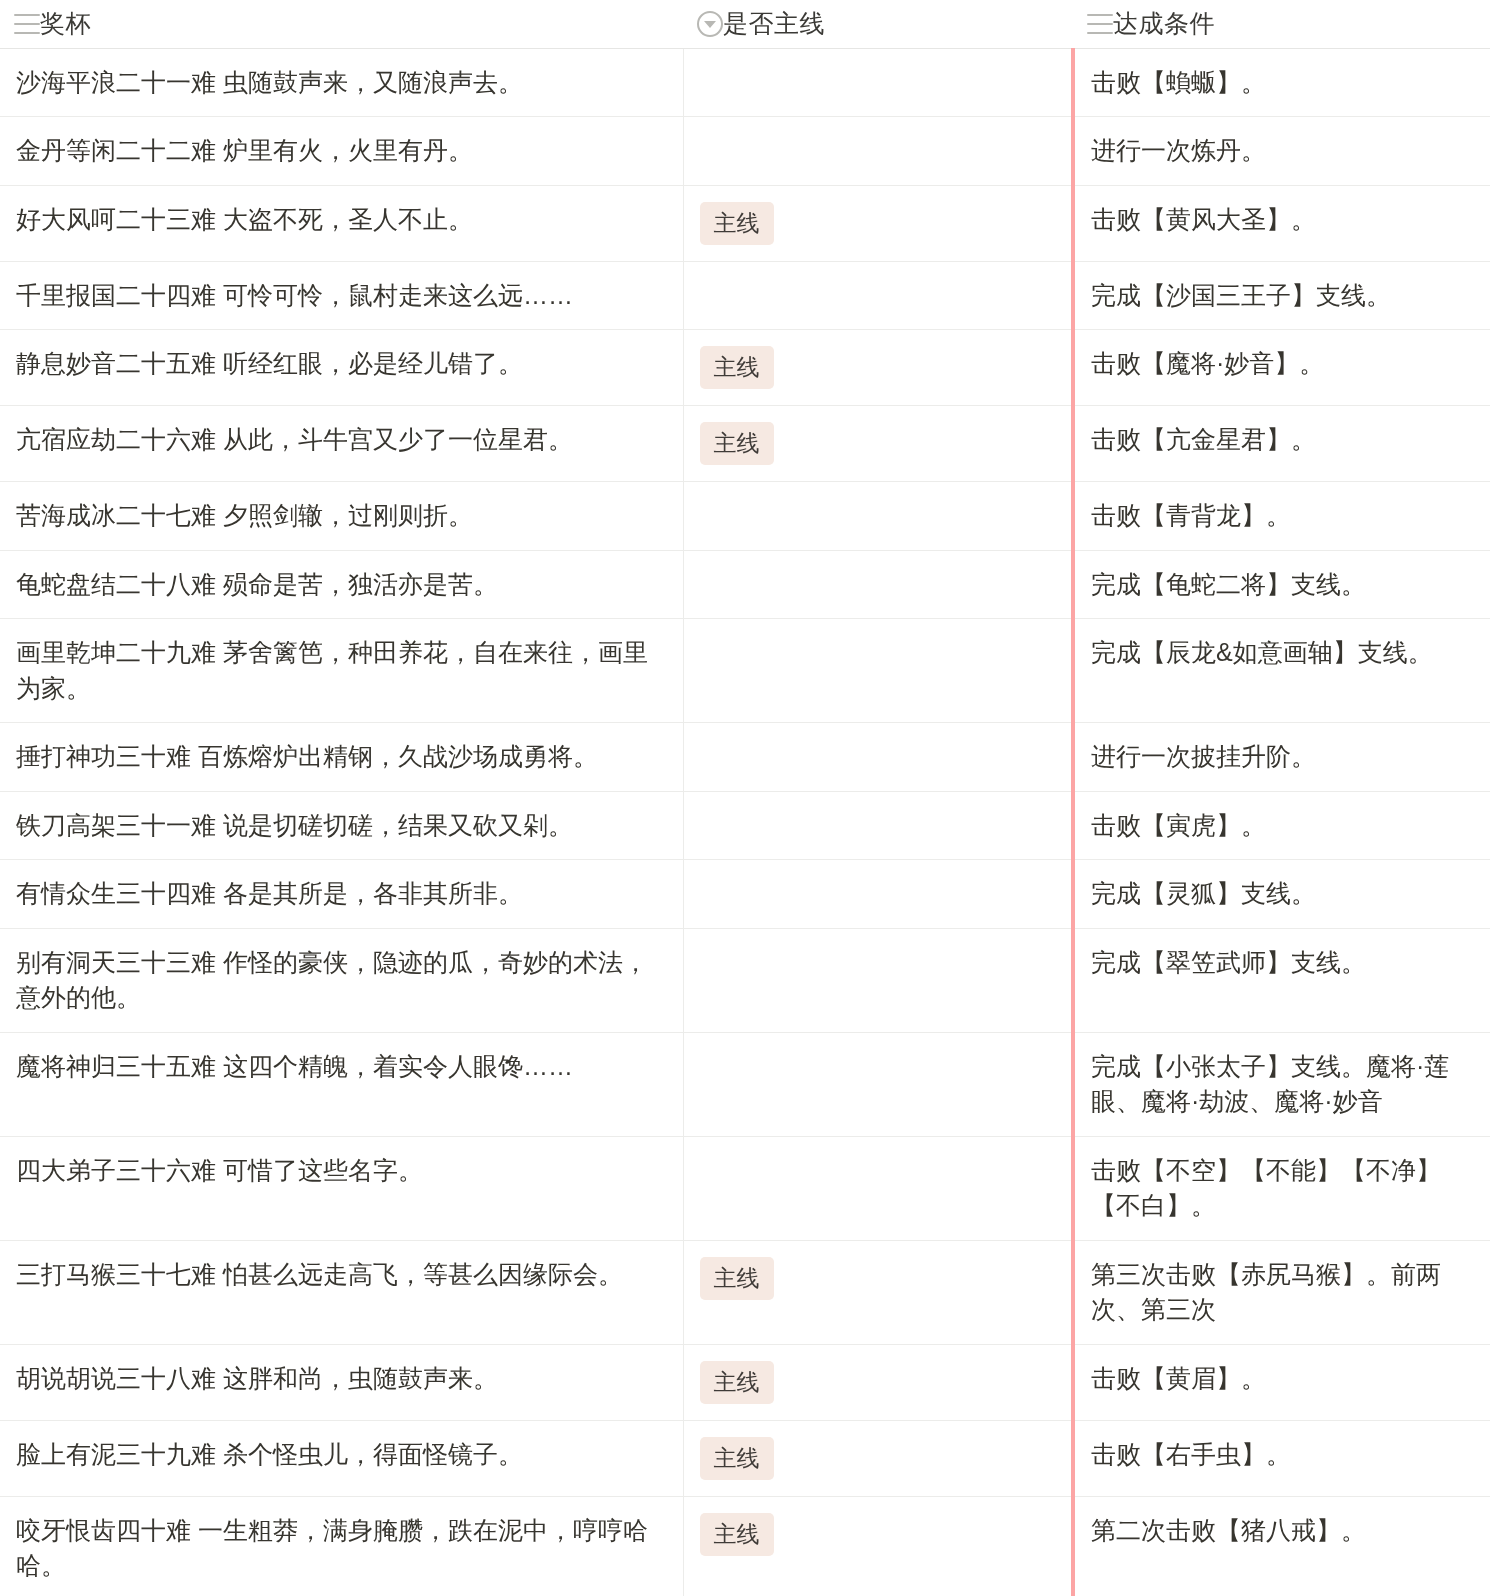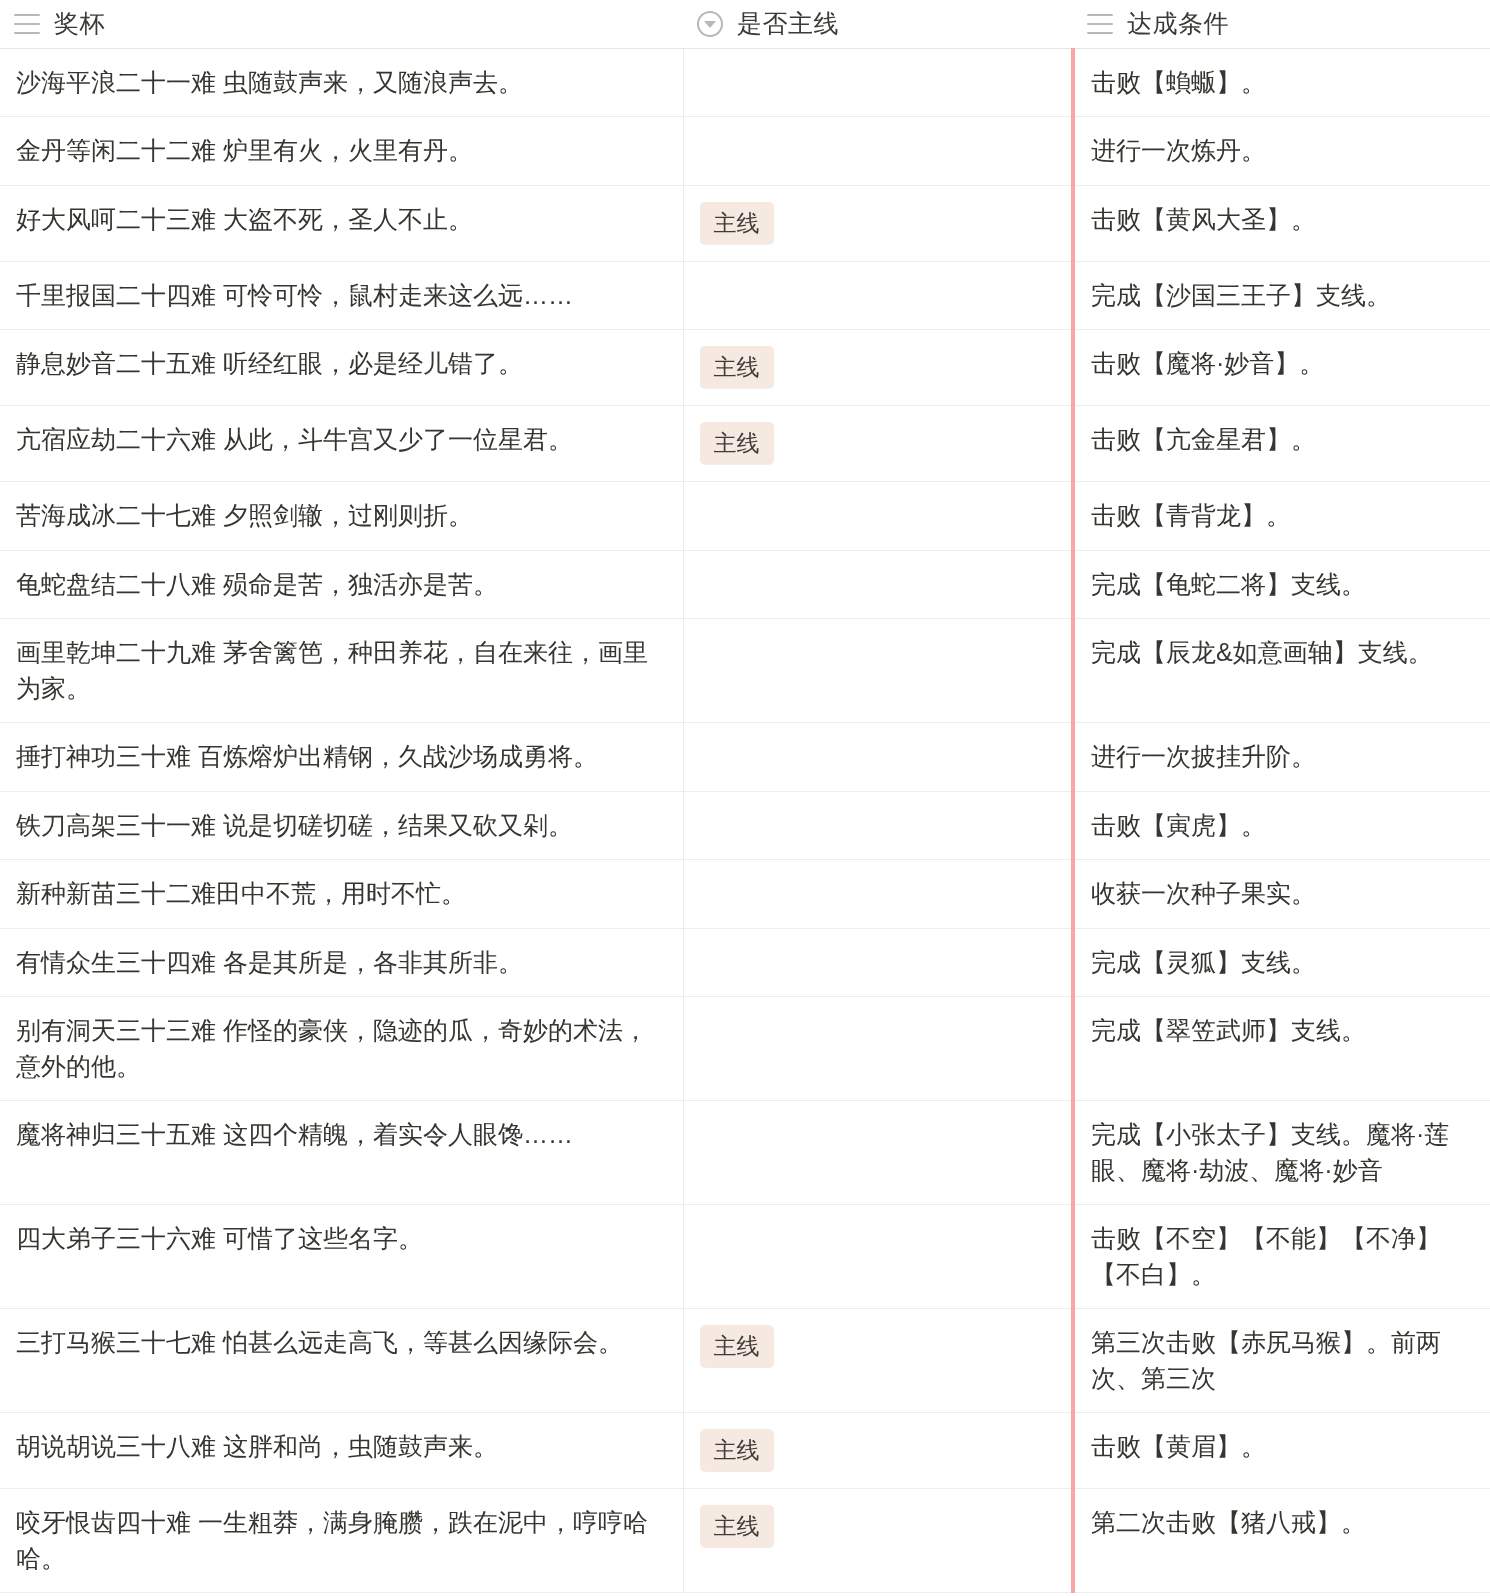--- a/index.html
+++ b/index.html
@@ -27,21 +27,21 @@
     height: 48px;
     padding: 0 14px;
     text-align: left;
     vertical-align: middle;
     font-weight: normal;
     font-size: 25px;
     color: #37352f;
     border-bottom: 1px solid #e6e6e4;
     background: #ffffff;
   }
-  .hdr-inner { display: flex; align-items: center; gap: 14px; }
+  .hdr-inner { display: flex; align-items: center; gap: 0; }
   .hdr-label { font-size: 25px; color: #3b3a36; letter-spacing: .5px; }
 
   .icon-lines {
     width: 26px; height: 20px;
     display: inline-flex; flex-direction: column; justify-content: space-between;
     flex: none;
   }
   .icon-lines i { display: block; height: 2px; background: #b8b8b4; border-radius: 1px; }
   .icon-lines i:nth-child(1) { width: 26px; }
   .icon-lines i:nth-child(2) { width: 26px; }
@@ -178,25 +178,20 @@
           <td class="col-title">捶打神功三十难 百炼熔炉出精钢，久战沙场成勇将。</td>
           <td class="col-main"></td>
           <td class="col-cond">进行一次披挂升阶。</td>
         </tr>
         <tr>
           <td class="col-title">铁刀高架三十一难 说是切磋切磋，结果又砍又剁。</td>
           <td class="col-main"></td>
           <td class="col-cond">击败【寅虎】。</td>
         </tr>
         <tr>
-          <td class="col-title">新种新苗三十二难田中不荒，用时不忙。</td>
-          <td class="col-main"></td>
-          <td class="col-cond">收获一次种子果实。</td>
-        </tr>
-        <tr>
           <td class="col-title">有情众生三十四难 各是其所是，各非其所非。</td>
           <td class="col-main"></td>
           <td class="col-cond">完成【灵狐】支线。</td>
         </tr>
         <tr>
           <td class="col-title">别有洞天三十三难 作怪的豪侠，隐迹的瓜，奇妙的术法，意外的他。</td>
           <td class="col-main"></td>
           <td class="col-cond">完成【翠笠武师】支线。</td>
         </tr>
         <tr>
@@ -211,20 +206,25 @@
         </tr>
         <tr>
           <td class="col-title">三打马猴三十七难 怕甚么远走高飞，等甚么因缘际会。</td>
           <td class="col-main"><span class="tag-main">主线</span></td>
           <td class="col-cond">第三次击败【赤尻马猴】。前两次、第三次</td>
         </tr>
         <tr>
           <td class="col-title">胡说胡说三十八难 这胖和尚，虫随鼓声来。</td>
           <td class="col-main"><span class="tag-main">主线</span></td>
           <td class="col-cond">击败【黄眉】。</td>
+        </tr>
+        <tr>
+          <td class="col-title">脸上有泥三十九难 杀个怪虫儿，得面怪镜子。</td>
+          <td class="col-main"><span class="tag-main">主线</span></td>
+          <td class="col-cond">击败【右手虫】。</td>
         </tr>
         <tr>
           <td class="col-title">咬牙恨齿四十难 一生粗莽，满身腌臜，跌在泥中，哼哼哈哈。</td>
           <td class="col-main"><span class="tag-main">主线</span></td>
           <td class="col-cond">第二次击败【猪八戒】。</td>
         </tr>
       </tbody>
   </table>
 
 </div>

